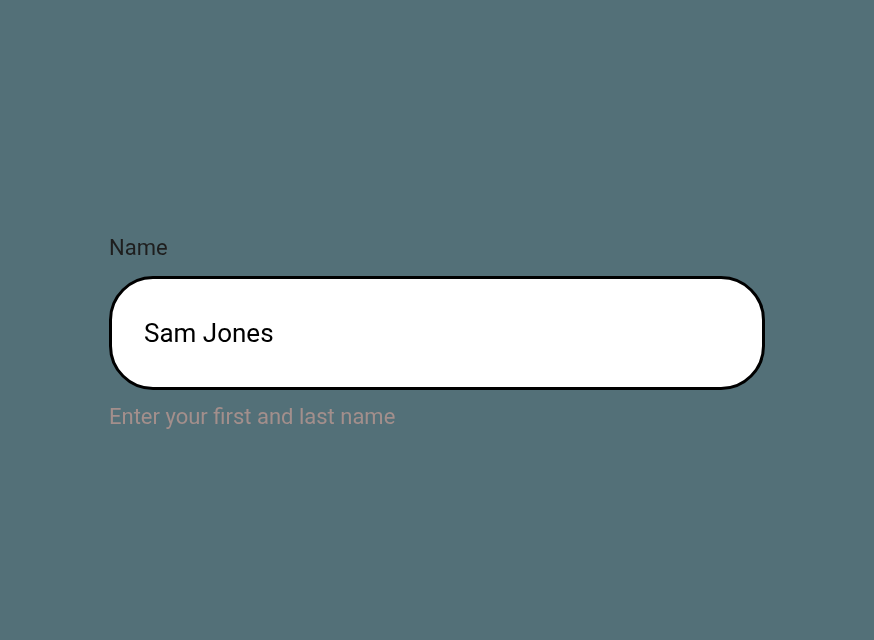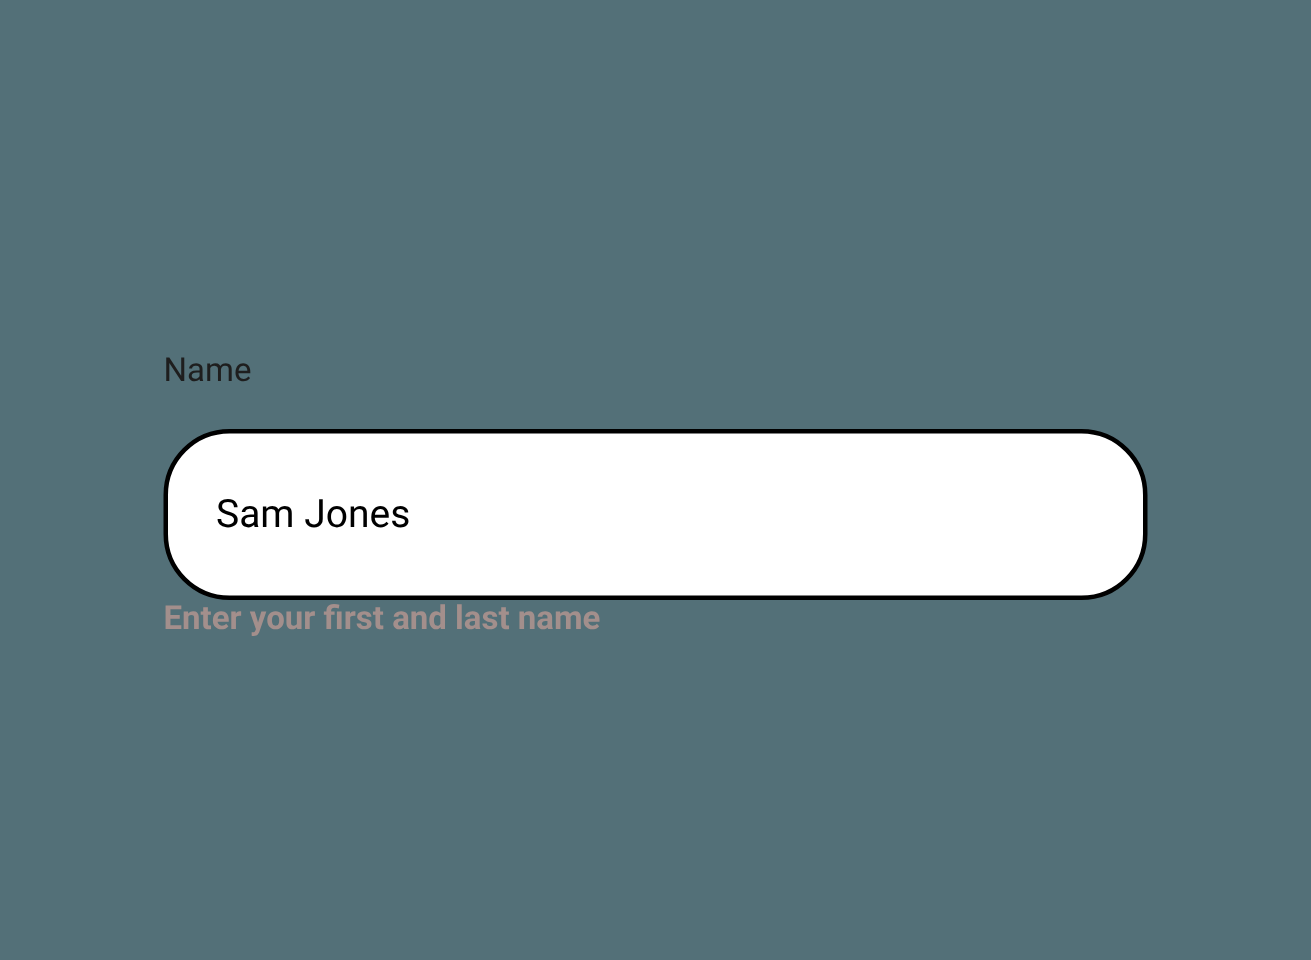--- a/index.html
+++ b/index.html
@@ -16,41 +16,42 @@
     }
     .form-group {
       position: absolute;
       left: 109px;
       top: 235px;
       width: 656px;
     }
     .field-label {
       font-size: 22px;
       color: #1e1e1e;
-      margin-bottom: 26px;
+      margin-bottom: 16px;
       display: block;
       font-weight: 400;
     }
     .text-input {
       width: 100%;
       height: 114px;
       background-color: #ffffff;
       border: 3px solid #000000;
       border-radius: 44px;
       padding: 0 32px;
       font-size: 26px;
       color: #000000;
       font-family: inherit;
       outline: none;
     }
     .helper-text {
+      margin-top: 14px;
       font-size: 22px;
       color: #a38f8c;
       display: block;
-      font-weight: 700;
+      font-weight: 400;
     }
   </style>
 </head>
 <body>
 
 <div class="form-group">
   <label class="field-label">Name</label>
   <input type="text" class="text-input" value="Sam Jones" style="">
   <span class="helper-text">Enter your first and last name</span>
 </div>

